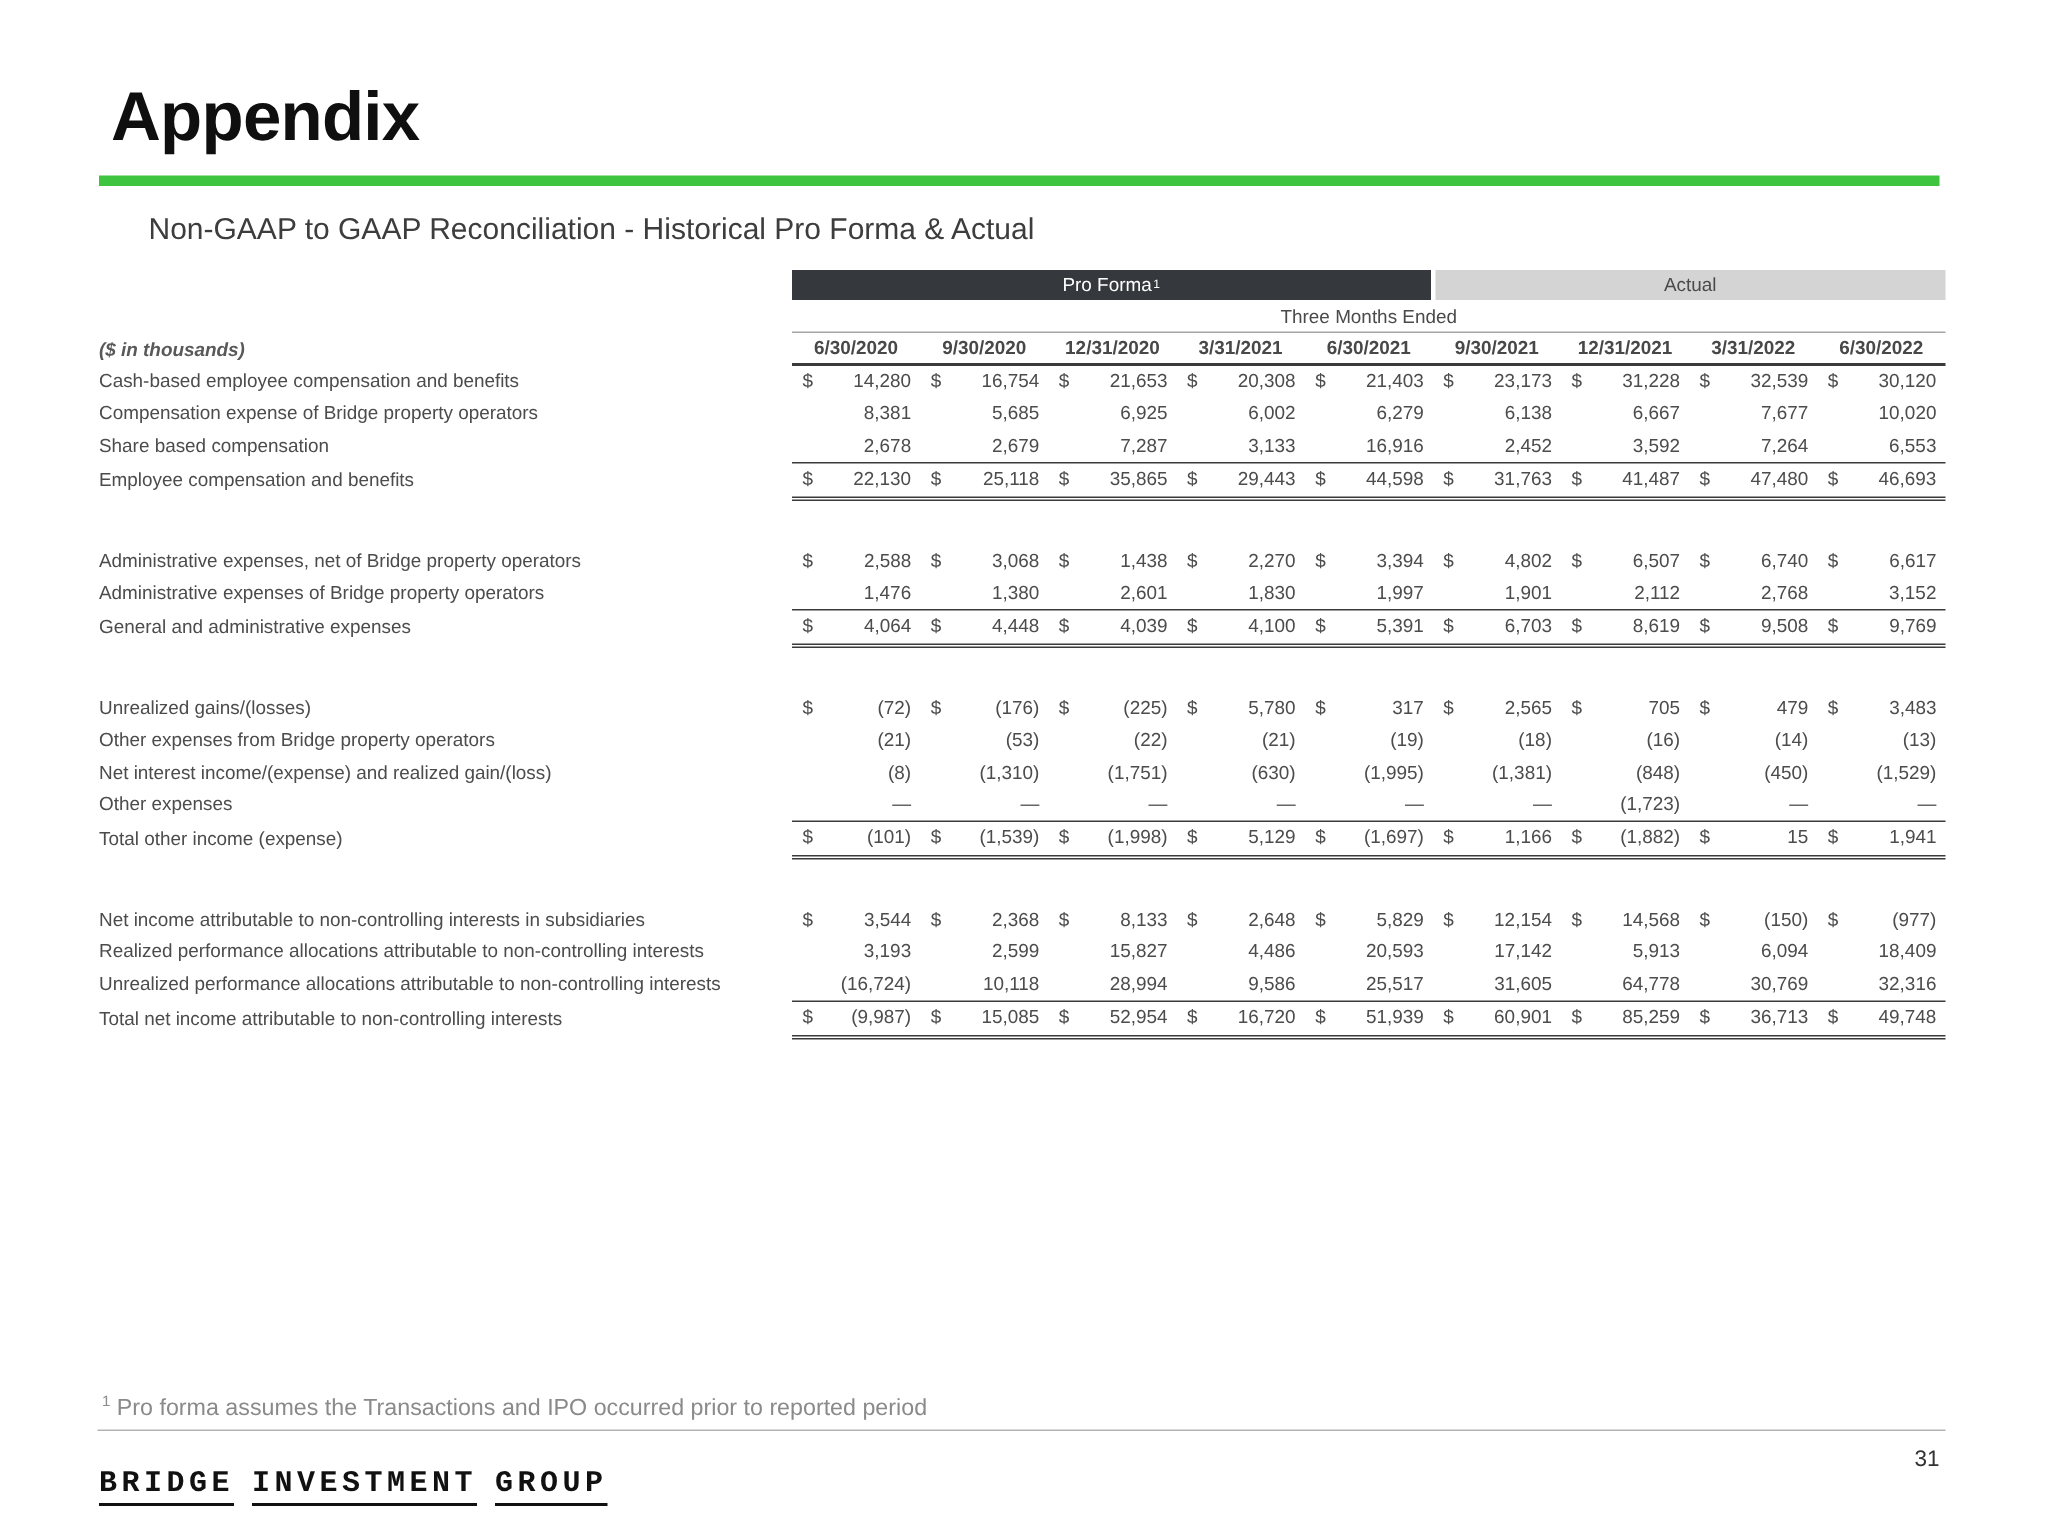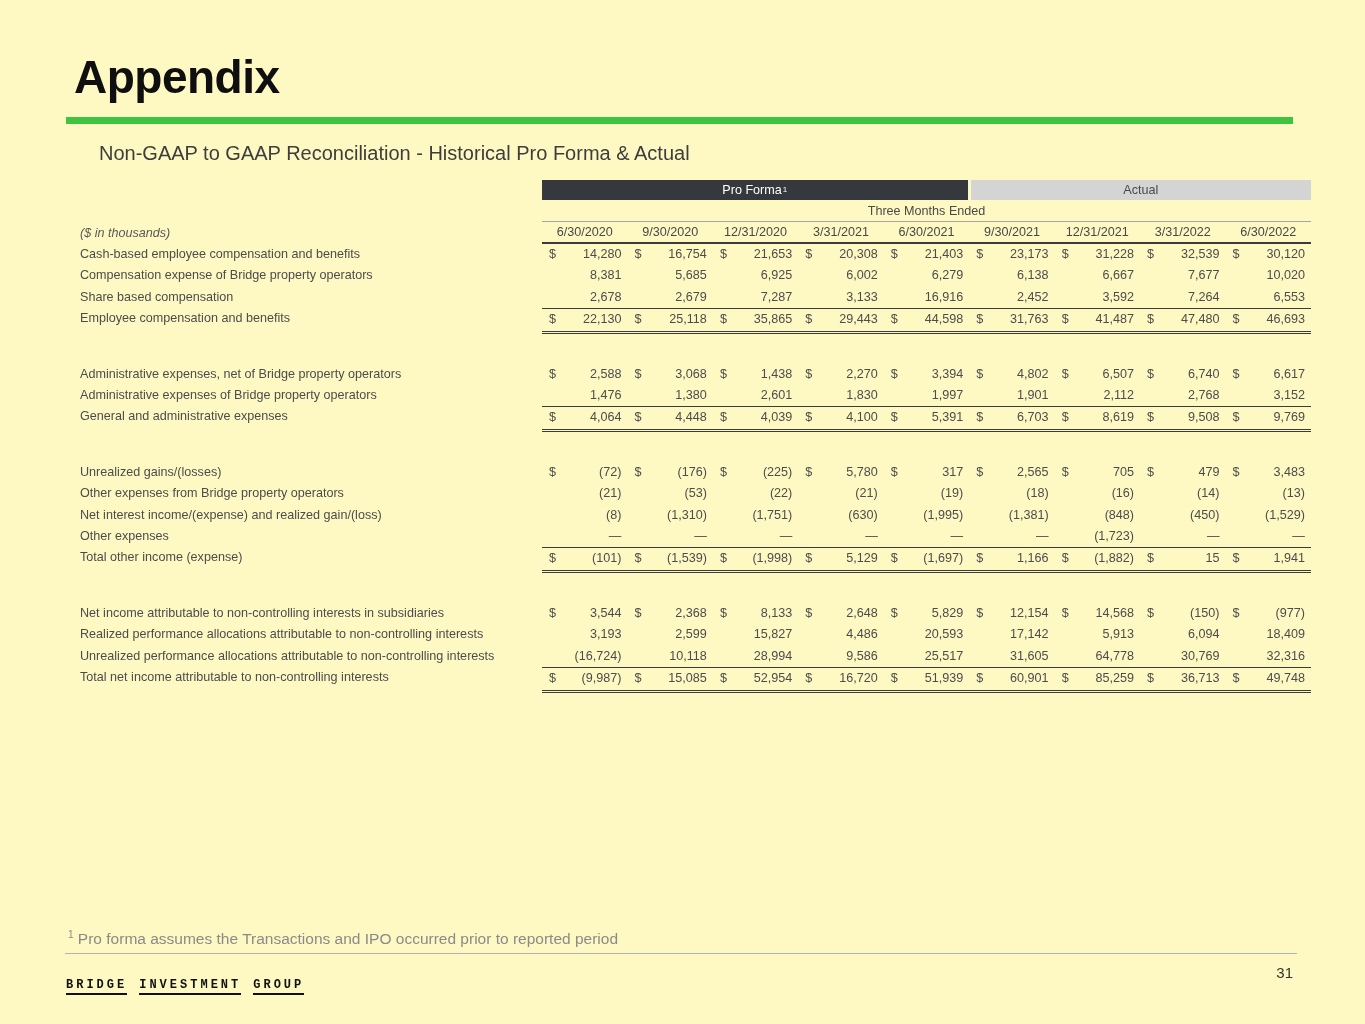--- a/index.html
+++ b/index.html
@@ -5,59 +5,59 @@
   :root{
     --accent:#3ec43e;
     --bar-dark:#35383c;
     --bar-light:#d4d4d4;
     --rule-dark:#3b3b3b;
     --rule-gray:#a6a6a6;
     --txt:#4c4c4c;
   }
   *{margin:0;padding:0;box-sizing:border-box;}
   body{background:#e8e8e8;font-family:"Liberation Sans","DejaVu Sans",sans-serif;}
-  .slide{position:relative;width:1365px;height:1024px;background:#fef9c3;overflow:hidden;}
+  .slide{position:relative;width:1365px;height:1024px;background:#ffffff;overflow:hidden;}
 
   .title{position:absolute;left:74px;top:50px;font-size:46px;font-weight:700;color:#0f0f0f;letter-spacing:-0.5px;}
   .accent-rule{position:absolute;left:66px;top:117px;width:1227px;height:7px;background:var(--accent);}
   .subtitle{position:absolute;left:68px;top:142px;font-size:20px;font-weight:400;color:#3d3d3d;margin-left:31px;}
 
-  .table-wrap{position:absolute;left:80px;top:180px;width:1231px;font-size:12.6px;color:var(--txt);}
-  .trow{display:flex;}
+  .table-wrap{position:absolute;left:66px;top:180px;width:1231px;font-size:12.6px;color:var(--txt);}
+  .trow{display:flex;align-items:center;}
   .tlabel{width:462px;flex:none;padding-right:6px;line-height:21.4px;white-space:nowrap;}
   .tcells{width:769px;flex:none;display:flex;}
   .tcell{flex:1 1 0;display:flex;align-items:center;line-height:21.4px;padding:0 6px 0 7px;}
   .cur{margin-right:auto;}
   .val{margin-left:auto;white-space:nowrap;}
 
   
   .group-row{display:flex;height:20px;margin-bottom:1px;}
   .group-spacer{width:462px;flex:none;}
   .group-bars{width:769px;flex:none;display:flex;gap:3px;}
   .bar{display:flex;align-items:center;justify-content:center;font-size:12.6px;height:20px;}
   .bar-proforma{flex:5 1 0;background:var(--bar-dark);color:#ffffff;}
   .bar-actual{flex:4 1 0;background:var(--bar-light);color:#4a4a4a;}
   .bar sup{font-size:8px;line-height:0;margin-left:1px;}
 
   .period-row{display:flex;height:21px;}
   .period-cell{width:769px;flex:none;text-align:center;color:#4a4a4a;border-bottom:1px solid var(--rule-gray);line-height:20px;}
 
-  .dates-row{display:flex;height:22px;align-items:flex-end;}
+  .dates-row{display:flex;height:22px;align-items:flex-end;font-weight:bold;}
   .units{width:462px;flex:none;font-style:italic;color:#595959;line-height:21px;}
   .dates-cells{width:769px;flex:none;display:flex;border-bottom:2px solid var(--rule-dark);}
   .date-cell{flex:1 1 0;text-align:center;color:#484848;line-height:20px;white-space:nowrap;}
 
   .section{margin-bottom:30px;}
   .section:last-child{margin-bottom:0;}
   .trow.total .tcells{border-top:1px solid var(--rule-dark);border-bottom:3px double var(--rule-dark);}
 
   .footnote{position:absolute;left:68px;top:929px;font-size:15.5px;color:#8a8a8a;}
   .footnote sup{font-size:10px;}
   .footer-line{position:absolute;left:65px;top:953px;width:1232px;height:1px;background:#b3b3b3;}
-  .logo{position:absolute;left:66px;top:978px;font-family:"Liberation Mono","DejaVu Sans Mono",monospace;font-weight:700;font-size:12px;color:#111;letter-spacing:3px;white-space:nowrap;}
+  .logo{position:absolute;left:66px;top:978px;font-family:"Liberation Mono","DejaVu Sans Mono",monospace;font-weight:700;font-size:20px;color:#111;letter-spacing:3px;white-space:nowrap;}
   .logo span{border-bottom:2px solid #111;padding-bottom:1px;margin-right:12px;}
   .page-number{position:absolute;right:72px;top:964px;font-size:15px;color:#333;}
 </style>
 </head>
 <body>
 
 <div class="slide">
 
   <h1 class="title">Appendix</h1>
   <div class="accent-rule"></div>

